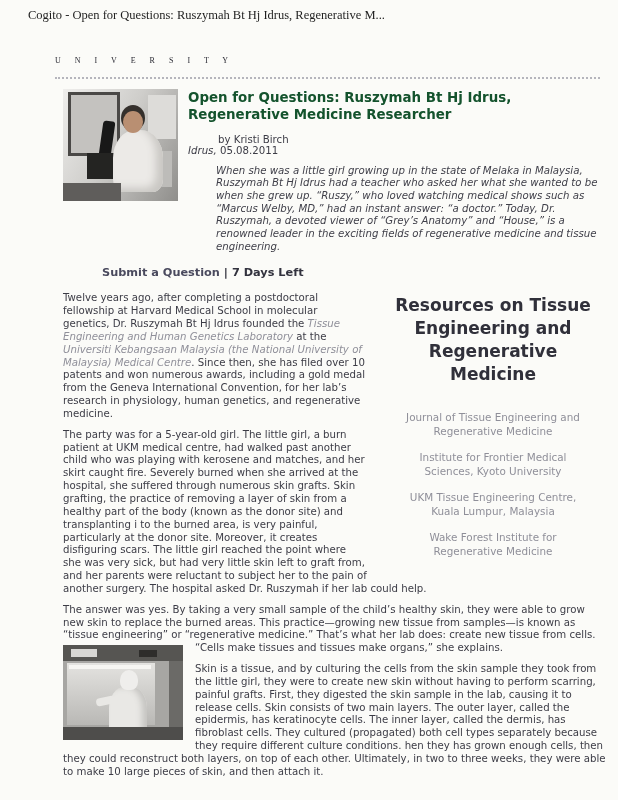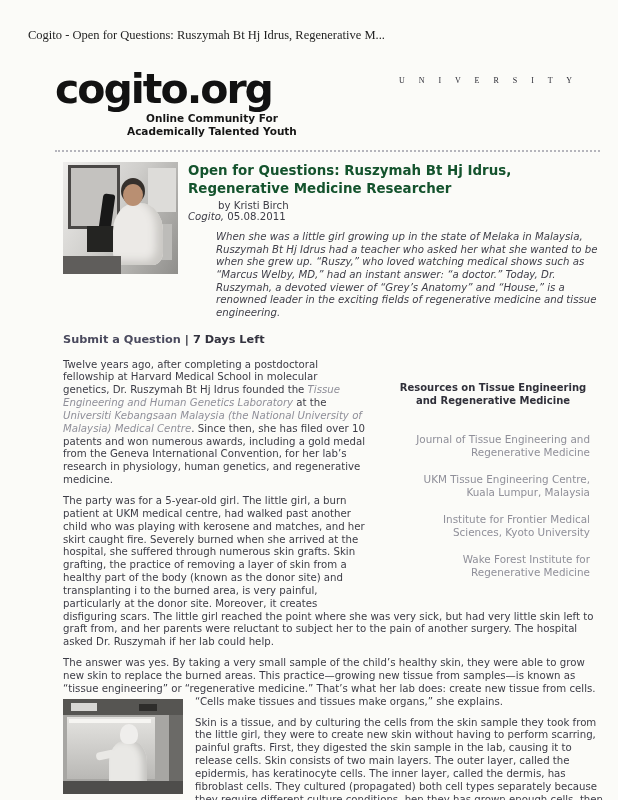--- a/index.html
+++ b/index.html
@@ -3,59 +3,59 @@
 <meta charset="utf-8">
 <style>
   html,body{margin:0;padding:0;}
   body{width:618px;height:800px;overflow:hidden;background:#fbfbf8;
        font-family:"DejaVu Sans","Liberation Sans",sans-serif;color:#3c3c46;}
   .page{position:relative;width:618px;height:800px;overflow:hidden;}
 
   
   .print-header{display:flex;justify-content:space-between;align-items:flex-start;
     font-family:"Liberation Serif","DejaVu Serif",serif;font-size:12.5px;color:#1e1e1e;
-    padding:8px 26px 0 28px;margin-top:20px;}
+    padding:8px 26px 0 28px;}
 
   
   .site-header{display:flex;justify-content:space-between;align-items:flex-start;
     margin:26px 18px 0 55px;padding-bottom:12px;border-bottom:2px dotted #b5b5bc;}
   .logo-block{line-height:1;}
   .logo-text{font-size:41px;font-weight:bold;letter-spacing:-2px;color:#121212;
     font-family:"DejaVu Sans",sans-serif;}
   .logo-tagline{margin-left:72px;margin-top:2px;text-align:center;font-size:10.5px;
     font-weight:bold;color:#161616;line-height:1.25;}
   .jhu-block{text-align:center;font-family:"Liberation Serif","DejaVu Serif",serif;
     color:#15151d;margin-top:4px;margin-right:22px;}
   .jhu-name{font-size:19px;letter-spacing:0.5px;}
   .jhu-univ{font-size:8px;letter-spacing:6px;margin-top:3px;color:#2a2a33;}
   .jhu-cty{font-size:12.5px;font-weight:bold;margin-top:9px;}
 
   
   .article{margin:10px 12px 0 63px;font-size:10.2px;}
   .article-head{display:flex;gap:10px;}
   .head-col{flex:1;min-width:0;}
   .article-title{font-size:13.4px;font-weight:bold;color:#14532d;line-height:1.3;}
-  .byline{margin-top:3px;color:#3c3c46;padding-left:30px;}
+  .byline{margin-top:10px;color:#3c3c46;padding-left:30px;}
   .dateline{color:#3c3c46;}
   .dateline .ital{font-style:italic;}
   .intro{font-style:italic;line-height:1.24;margin-top:9px;color:#40404a;margin-left:28px;}
 
   .submit-line{font-weight:bold;font-size:11.3px;margin-top:13px;color:#32323e;}
-  .submit-link{color:#4a4a5e;cursor:pointer;}
+  .submit-link{color:#4a4a5e;cursor:pointer;margin-left:39px;}
 
   .article-body{margin-top:13px;line-height:1.26;}
   .para{margin-bottom:8px;}
   .body-link{color:#8f8f99;cursor:pointer;font-style:italic;}
 
   
   .sidebar{float:right;width:226px;margin:2px 0 8px 13px;text-align:center;}
-  .sidebar-heading{font-weight:bold;font-size:10px;color:#30303a;line-height:1.35;padding:0 8px;margin-top:20px;}
+  .sidebar-heading{font-weight:bold;font-size:17px;color:#30303a;line-height:1.35;padding:0 8px;}
   .sidebar-links{margin-top:25px;}
   .sidebar-link{display:block;color:#8f8f99;font-size:10.4px;line-height:1.3;
-    margin-bottom:13px;padding:0 16px;cursor:pointer;text-align:right;}
+    margin-bottom:13px;padding:0 16px;cursor:pointer;}
 
   
   .photo1{position:relative;width:115px;height:112px;flex:none;overflow:hidden;
     background:linear-gradient(120deg,#efeeec 0%,#cfcecb 45%,#8f8e8b 100%);}
   .p1-hood{position:absolute;left:5px;top:3px;width:46px;height:58px;background:#c4c2bf;border:3px solid #4a4846;}
   .p1-shelf{position:absolute;right:2px;top:6px;width:28px;height:44px;background:#dddcd9;box-shadow:0 52px 0 -4px #bdbcb9;}
   .p1-scope{position:absolute;left:38px;top:32px;width:12px;height:36px;background:#181818;border-radius:3px;transform:rotate(8deg);}
   .p1-scope-base{position:absolute;left:24px;top:64px;width:36px;height:26px;background:#242422;}
   .p1-head{position:absolute;left:60px;top:22px;width:20px;height:22px;background:#b98f72;border-radius:50%;box-shadow:0 -4px 0 2px #35302c;}
   .p1-body{position:absolute;left:50px;top:41px;width:50px;height:62px;background:#eceae7;
@@ -80,64 +80,57 @@
 </head>
 <body>
 
 <div class="page">
 
   <div class="print-header">
     <span>Cogito - Open for Questions: Ruszymah Bt Hj Idrus, Regenerative M...</span>
   </div>
 
   <div class="site-header">
-    <div class="logo-block">
-      <div class="logo-text">cogito.org</div>
-      <div class="logo-tagline">
-        <div>Online Community For</div>
-        <div>Academically Talented Youth</div>
-      </div>
-    </div>
     <div class="jhu-block">
       <div class="jhu-univ">U N I V E R S I T Y</div>
     </div>
   </div>
 
   <div class="article">
 
     <div class="article-head">
       <div class="photo1">
         <div class="p1-hood"></div>
         <div class="p1-shelf"></div>
         <div class="p1-scope"></div>
         <div class="p1-scope-base"></div>
         <div class="p1-body"></div>
         <div class="p1-head"></div>
         <div class="p1-bench"></div>
       </div>
       <div class="head-col">
         <div class="article-title">Open for Questions: Ruszymah Bt Hj Idrus, Regenerative Medicine Researcher</div>
         <div class="byline">by Kristi Birch</div>
-        <div class="dateline"><span class="ital">Cogito,</span> <span>05.08.2011</span></div>
+        <div class="dateline"><span class="ital">Idrus,</span> <span>05.08.2011</span></div>
         <div class="intro">When she was a little girl growing up in the state of Melaka in Malaysia, Ruszymah Bt Hj Idrus had a teacher who asked her what she wanted to be when she grew up. “Ruszy,” who loved watching medical shows such as “Marcus Welby, MD,” had an instant answer: “a doctor.” Today, Dr. Ruszymah, a devoted viewer of “Grey’s Anatomy” and “House,” is a renowned leader in the exciting fields of regenerative medicine and tissue engineering.</div>
       </div>
     </div>
 
     <div class="submit-line">
       <span class="submit-link">Submit a Question</span><span> | </span><span>7 Days Left</span>
     </div>
 
     <div class="article-body">
 
       <div class="sidebar">
         <div class="sidebar-heading">Resources on Tissue Engineering and Regenerative Medicine</div>
         <div class="sidebar-links">
           <span class="sidebar-link">Journal of Tissue Engineering and Regenerative Medicine</span>
+          <span class="sidebar-link">Institute for Frontier Medical Sciences, Kyoto University</span>
           <span class="sidebar-link">UKM Tissue Engineering Centre, Kuala Lumpur, Malaysia</span>
-          <span class="sidebar-link">Institute for Frontier Medical Sciences, Kyoto University</span>
           <span class="sidebar-link">Wake Forest Institute for Regenerative Medicine</span>
         </div>
       </div>
 
       <div class="para">
         <span>Twelve years ago, after completing a postdoctoral fellowship at Harvard Medical School in molecular genetics, Dr. Ruszymah Bt Hj Idrus founded the </span><span class="body-link">Tissue Engineering and Human Genetics Laboratory</span><span> at the </span><span class="body-link">Universiti Kebangsaan Malaysia (the National University of Malaysia) Medical Centre</span><span>. Since then, she has filed over 10 patents and won numerous awards, including a gold medal from the Geneva International Convention, for her lab’s research in physiology, human genetics, and regenerative medicine.</span>
       </div>
 
 
       <div class="para">The party was for a 5-year-old girl. The little girl, a burn patient at UKM medical centre, had walked past another child who was playing with kerosene and matches, and her skirt caught fire. Severely burned when she arrived at the hospital, she suffered through numerous skin grafts. Skin grafting, the practice of removing a layer of skin from a healthy part of the body (known as the donor site) and transplanting i to the burned area, is very painful, particularly at the donor site. Moreover, it creates disfiguring scars. The little girl reached the point where she was very sick, but had very little skin left to graft from, and her parents were reluctant to subject her to the pain of another surgery. The hospital asked Dr. Ruszymah if her lab could help.</div>

